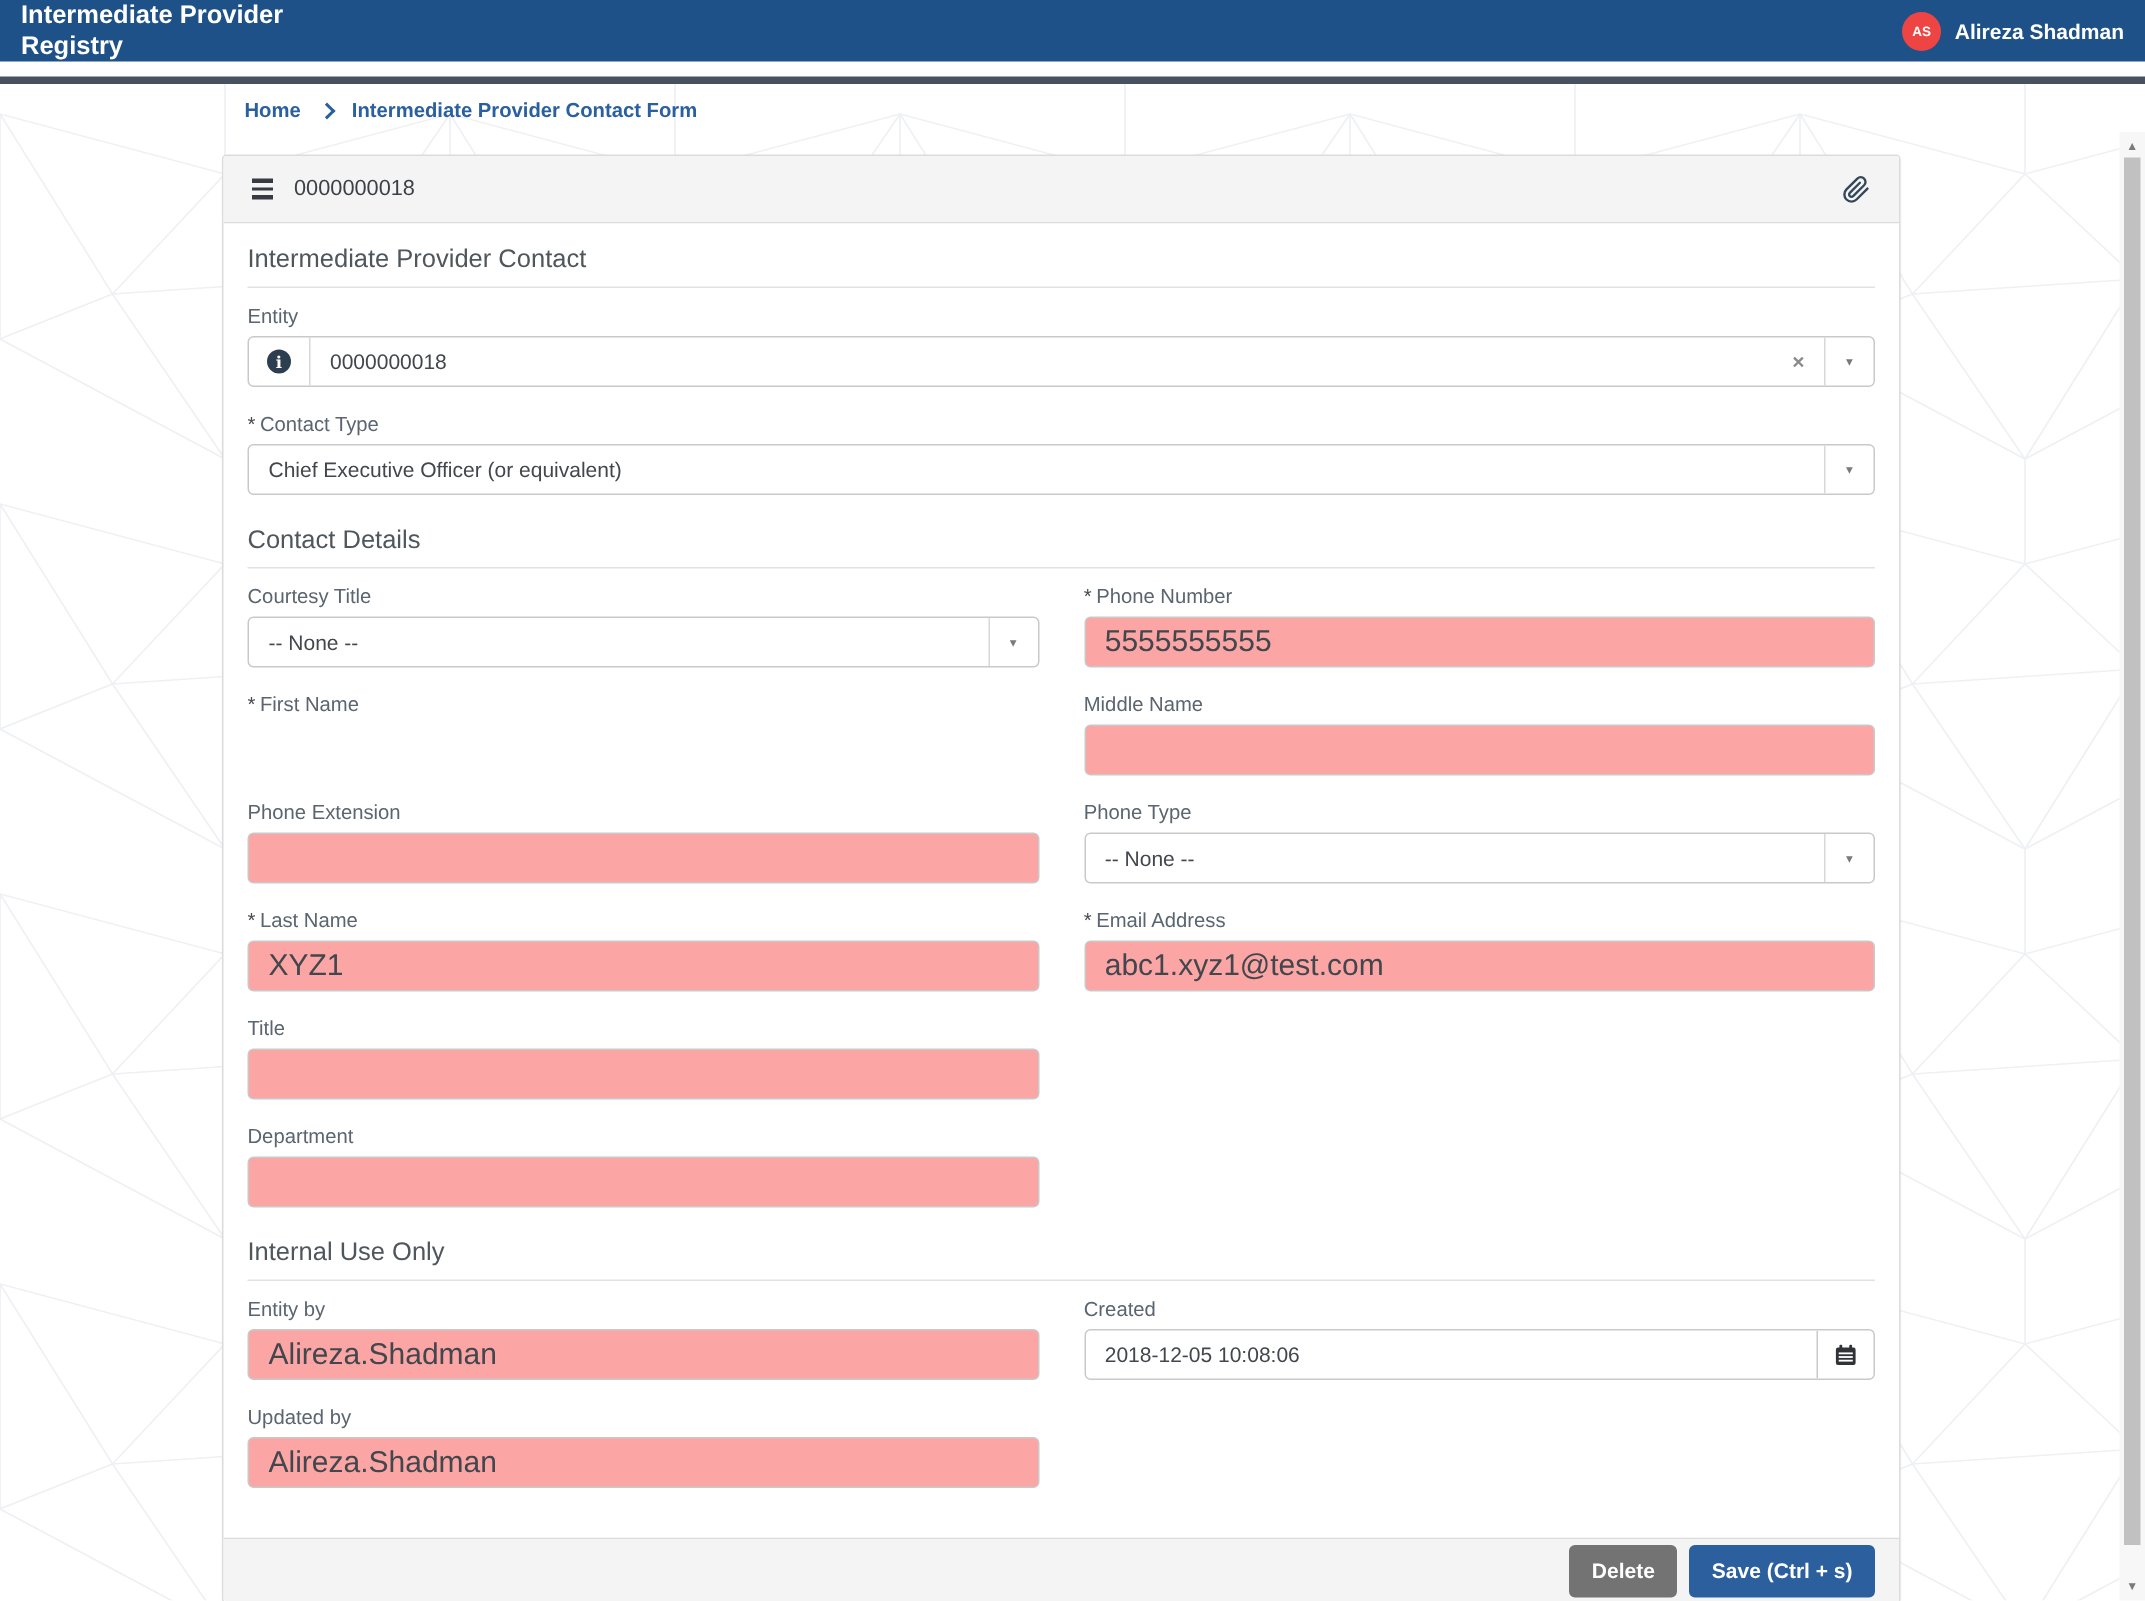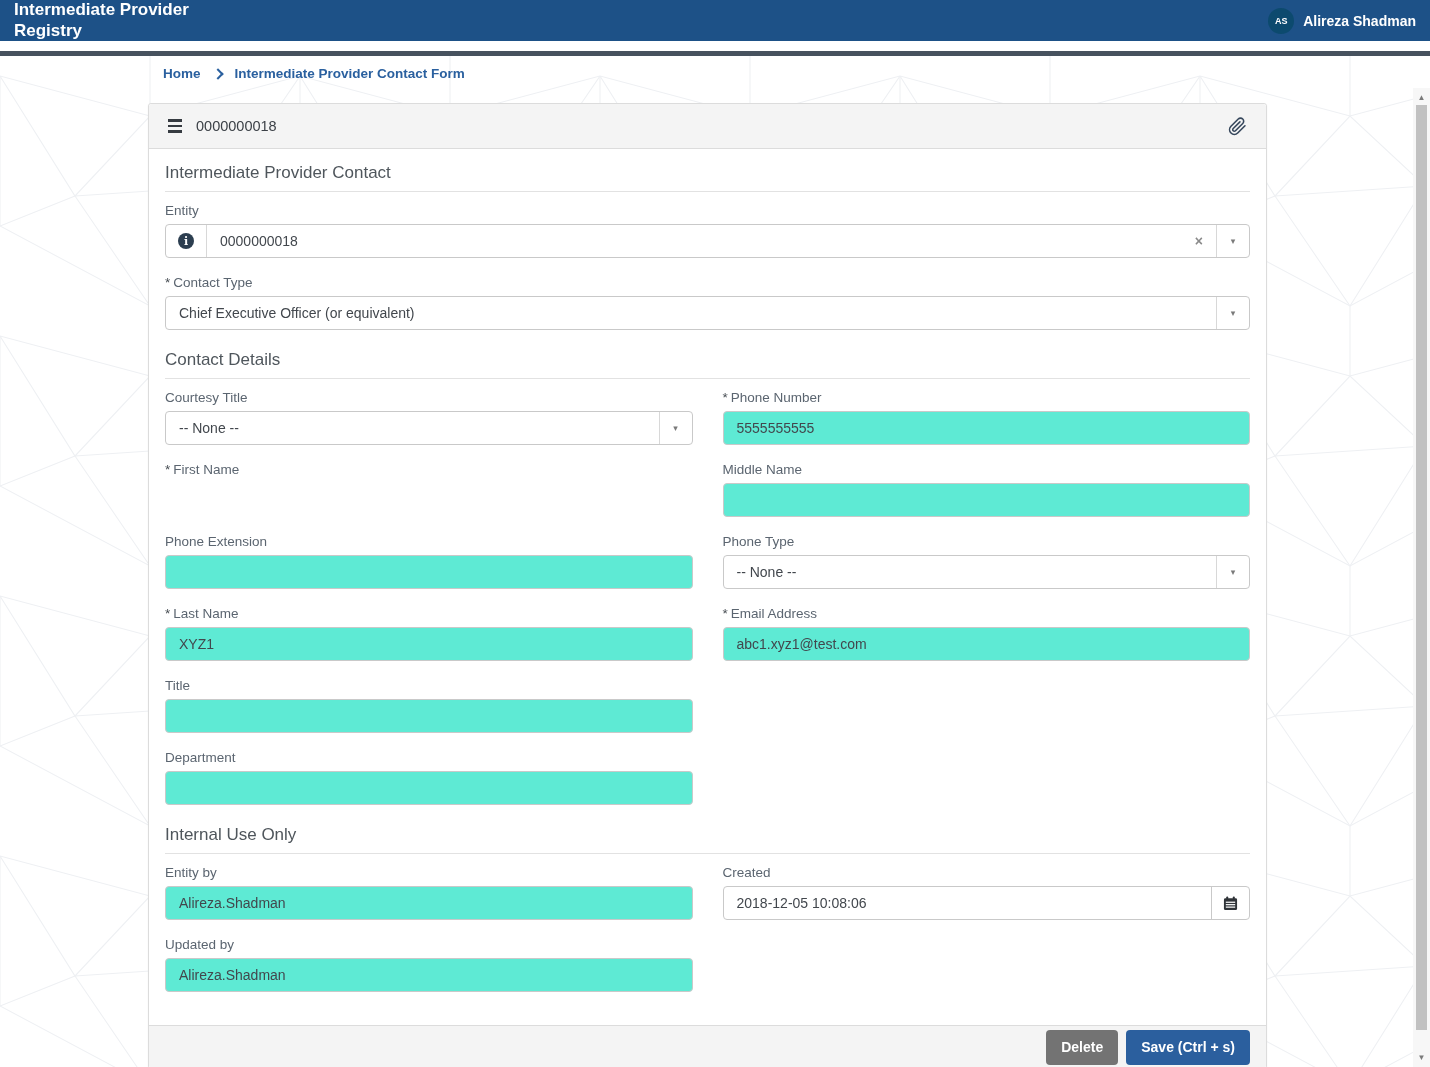--- a/index.html
+++ b/index.html
@@ -7,21 +7,21 @@
               font-family:"Liberation Sans", sans-serif; }
 
   
   .bg-mesh { position:absolute; left:0; top:56px; width:1430px; height:1011px; z-index:0; }
 
   
   .topbar { position:absolute; top:0; left:0; width:1430px; height:41px; background:#1d5187;
             display:flex; align-items:center; justify-content:space-between; padding:0 14px; z-index:5; }
   .app-title { color:#fff; font-weight:bold; font-size:17px; line-height:1.18; width:210px; }
   .user { display:flex; align-items:center; gap:9px; cursor:pointer; }
-  .avatar { width:26px; height:26px; border-radius:50%; background:#0c4a6e; color:#fff;
+  .avatar { width:26px; height:26px; border-radius:50%; background:#ef4444; color:#fff;
             font-size:9px; font-weight:bold; display:flex; align-items:center; justify-content:center;margin-left:44px; }
   .user-name { color:#fff; font-weight:bold; font-size:14px; }
   .topbar-strip { position:absolute; top:51px; left:0; width:1430px; height:5px; background:#47525e; z-index:5; }
 
   
   .breadcrumb { position:absolute; top:66px; left:163px; display:flex; align-items:center; gap:13px;
                 z-index:2; font-size:13.5px; font-weight:bold; }
   .breadcrumb a { color:#2a609f; text-decoration:none; cursor:pointer; }
   .chev { width:8px; height:8px; border-top:2.5px solid #2a609f; border-right:2.5px solid #2a609f;
           transform:rotate(45deg); margin-top:0; }
@@ -39,22 +39,22 @@
   .card-body { padding:10px 16px 16px; }
   .section-heading { font-size:17px; font-weight:400; color:#4f565c; padding-bottom:8px;
                      border-bottom:1px solid #e2e2e2; margin-bottom:11px; margin-top:20px; }
   .section-heading.first { margin-top:4px; }
   .section-heading.after-grid { margin-top:3px; }
 
   .field { margin-bottom:17px; }
   .field-label { display:block; font-size:13.5px; line-height:15px; color:#5b6570; margin-bottom:6px; }
   .required { color:#474d53; margin-right:3px; }
 
-  .text-input { width:100%; height:34px; border:1px solid #c9c9c9; border-radius:4px; background:#5eead4;
-                padding:0 13px; font-size:14px; color:#42474d; font-family:inherit; outline:none; }
+  .text-input { width:100%; height:34px; border:1px solid #c9c9c9; border-radius:4px; background:#fca5a5;
+                padding:0 13px; font-size:20px; color:#42474d; font-family:inherit; outline:none; }
 
   .input-group { display:flex; align-items:stretch; height:34px; border:1px solid #c9c9c9;
                  border-radius:4px; background:#fff; overflow:hidden; }
   .ig-value { flex:1; display:flex; align-items:center; padding:0 13px; font-size:14px; color:#42474d;
               white-space:nowrap; overflow:hidden; }
   .ig-seg-left { width:41px; border-right:1px solid #d8d8d8; display:flex; align-items:center;
                  justify-content:center; flex:none; cursor:pointer; }
   .ig-seg-right { width:33px; border-left:1px solid #d8d8d8; display:flex; align-items:center;
                   justify-content:center; flex:none; cursor:pointer; }
   .ig-cal { width:38px; border-left:1px solid #c9c9c9; display:flex; align-items:center;

